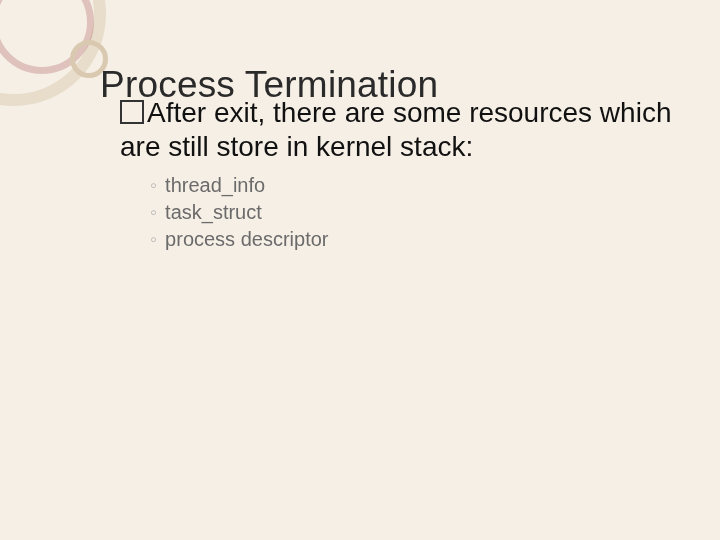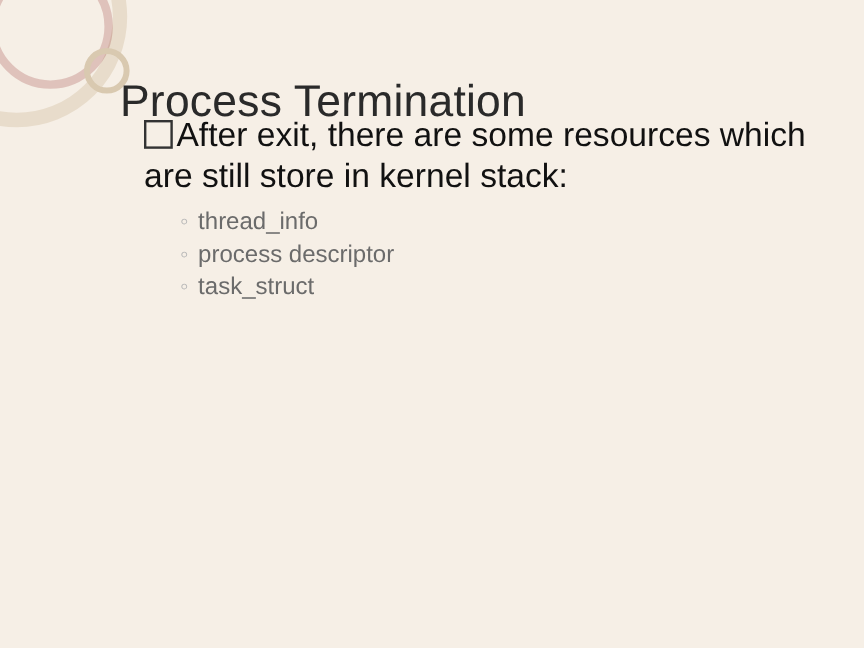--- a/index.html
+++ b/index.html
@@ -67,18 +67,18 @@
 <div class="title">Process Termination</div>
 
 <div class="content">
 
   <div class="para">
     <span class="box"></span><span class="lead">After</span><span> exit, there are some resources which are still store in kernel stack:</span>
   </div>
 
   <div class="sublist">
     <div class="sub"><span class="ob">◦</span><span>thread_info</span></div>
+    <div class="sub"><span class="ob">◦</span><span>task_struct</span></div>
     <div class="sub"><span class="ob">◦</span><span>process descriptor</span></div>
-    <div class="sub"><span class="ob">◦</span><span>task_struct</span></div>
   </div>
 
 
 </div>
 
 </body></html>

